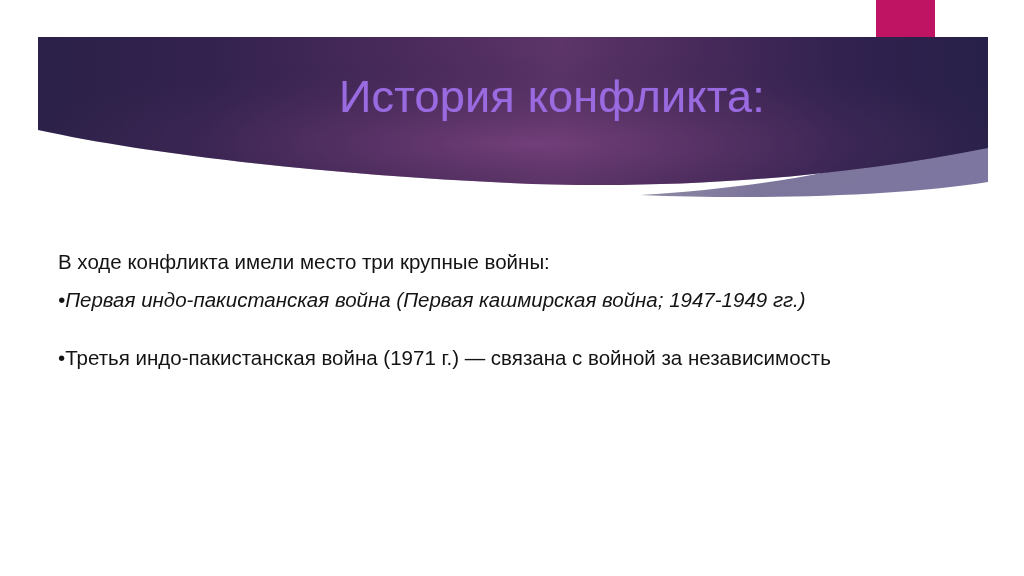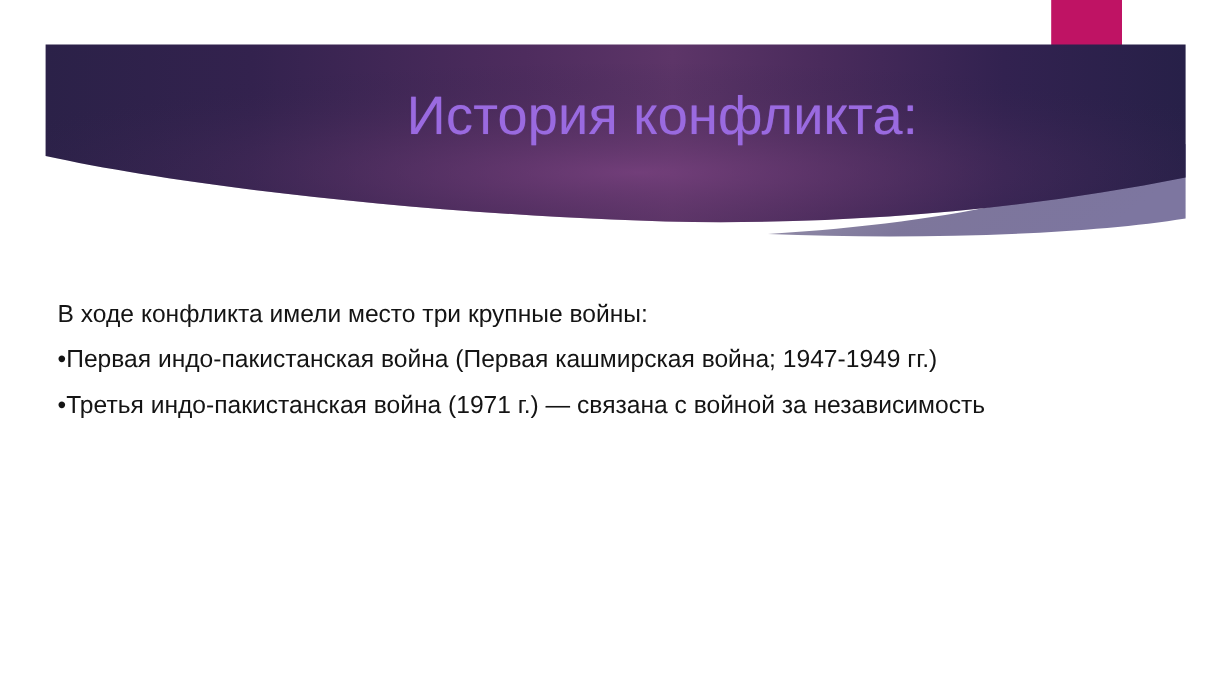--- a/index.html
+++ b/index.html
@@ -60,49 +60,51 @@
     letter-spacing: 0.2px;
     white-space: nowrap;
     text-align: center;
     line-height: 1.1;
     text-shadow: 0 0 1px rgba(154,106,224,0.45);
   }
 
   
   .body-block {
     position: absolute;
-    left: 48px;
+    left: 58px;
     top: 243px;
     width: 946px;
     color: #141414;
     font-family: "Liberation Sans", sans-serif;
     font-size: 20.5px;
     line-height: 38px;
   }
   .body-line {
     white-space: nowrap;
   }
   .body-para {
     white-space: normal;
   }
   .bullet-line {
     white-space: nowrap;
+    font-style: italic;
   }
   .bullet-dot {
     display: inline-block;
     font-size: 20.5px;
     line-height: 1;
     vertical-align: 0.02em;
   }
   .bullet-text {
     display: inline;
   }
   .wrap-line {
     display: block;
     white-space: nowrap;
+    margin-top: 20px;
   }
 </style>
 </head>
 <body>
 
 <div class="slide">
 
   <div class="header-band">
     <svg viewBox="0 0 1024 200" xmlns="http://www.w3.org/2000/svg" aria-hidden="true">
       <defs>

